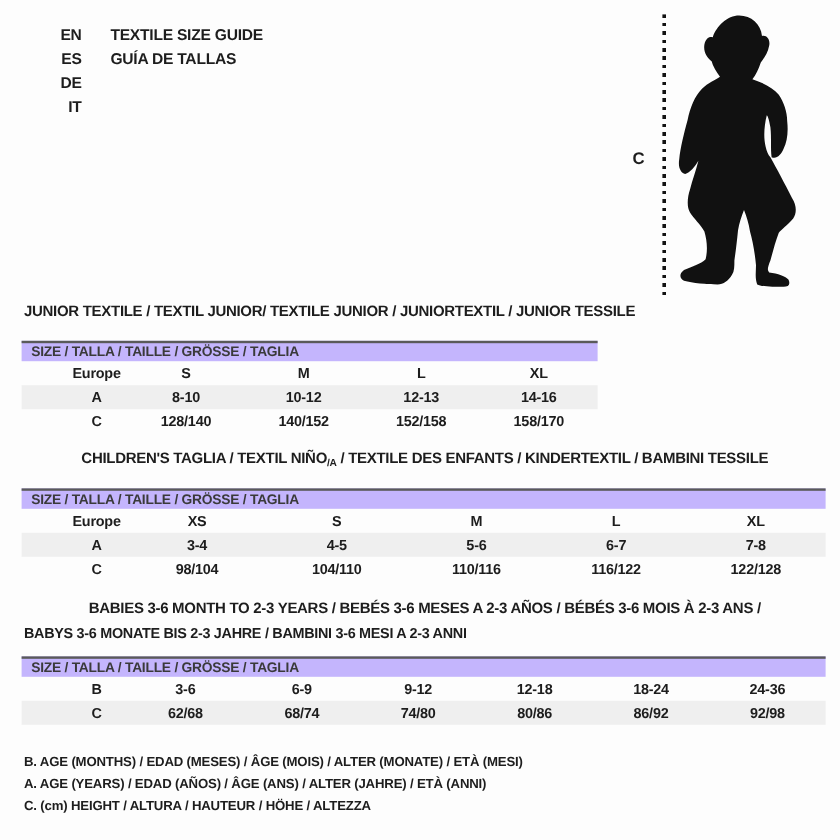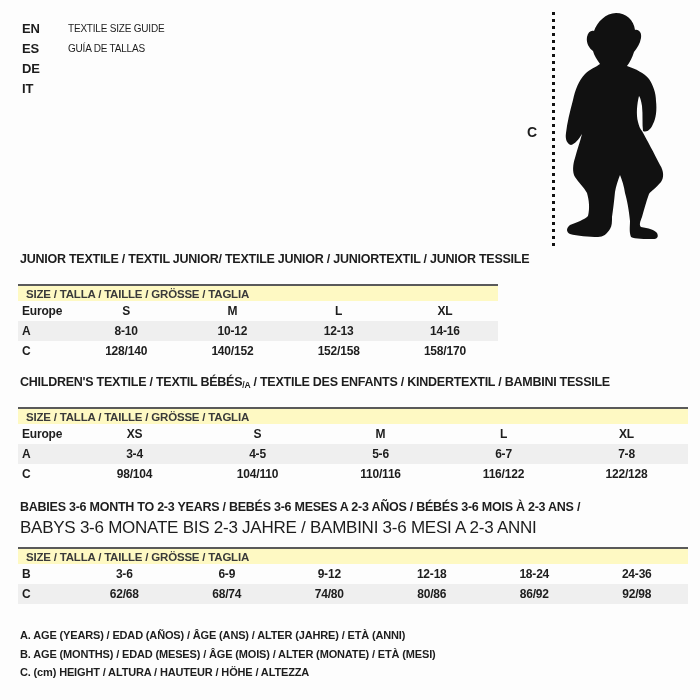--- a/index.html
+++ b/index.html
@@ -3,51 +3,51 @@
 <meta charset="utf-8">
 <style>
   html,body{margin:0;padding:0;}
   body{
     width:700px;height:700px;position:relative;background:#fdfdfd;
     font-family:"Liberation Sans","DejaVu Sans",sans-serif;
     color:#1d1d1d;overflow:hidden;font-stretch:87.5%;
   }
   
   .langs{position:absolute;left:22px;top:18px;}
-  .lang-row{display:flex;height:20px;align-items:center;}
+  .lang-row{display:flex;height:20px;align-items:center;text-align:right;}
   .lang-code{width:46px;font-weight:700;font-size:13px;letter-spacing:-0.2px;}
-  .lang-title{font-weight:400;font-size:10px;letter-spacing:-0.2px;white-space:nowrap;}
+  .lang-title{font-weight:700;font-size:13px;letter-spacing:-0.2px;white-space:nowrap;margin-left:24px;}
   
   .fig-dash{
     position:absolute;left:552px;top:12px;width:3px;height:234px;
     background:repeating-linear-gradient(to bottom,#121212 0 3px,transparent 3px 7px);
   }
   .fig-label{position:absolute;left:527px;top:124px;font-weight:700;font-size:14px;}
   .fig-svg{position:absolute;left:563px;top:10px;}
   
   .section{position:absolute;left:18px;}
   .sec-title{
     font-weight:700;font-size:12.5px;letter-spacing:-0.25px;white-space:nowrap;
-    line-height:14px;margin-left:2px;
+    line-height:14px;margin-left:2px;text-align:center;
   }
   .sec-title .sub{font-size:8.5px;vertical-align:-2px;}
   .sec-title2{
-    font-weight:400;font-size:17px;letter-spacing:-0.25px;white-space:nowrap;
+    font-weight:700;font-size:12px;letter-spacing:-0.25px;white-space:nowrap;
     line-height:18px;margin-left:2px;
   }
   .sec-title2:empty{display:none;}
   .size-table{margin-top:15px;}
   .band{
-    height:17px;background:#fef9c3;border-top:2px solid #5a5a5a;
+    height:17px;background:#c4b5fd;border-top:2px solid #5a5a5a;
     display:flex;align-items:center;padding-left:8px;box-sizing:border-box;
     font-weight:700;font-size:11.5px;color:#3a3a3a;letter-spacing:-0.2px;
   }
   .trow{display:flex;height:20px;align-items:center;font-size:12px;font-weight:700;letter-spacing:-0.2px;}
   .trow.shaded{background:#efefef;}
-  .trow .lbl{width:55px;padding-left:4px;box-sizing:border-box;text-align:left;}
+  .trow .lbl{width:55px;padding-left:4px;box-sizing:border-box;text-align:center;margin-left:33px;}
   .trow .cell{flex:1;text-align:center;}
   
   .notes{position:absolute;left:20px;top:626px;}
   .note-line{font-weight:700;font-size:11px;line-height:18.5px;letter-spacing:-0.15px;white-space:nowrap;}
 </style>
 </head>
 <body>
 
 <div class="langs">
   <div class="lang-row">
@@ -140,21 +140,21 @@
         <span class="lbl">C</span>
         <span class="cell">128/140</span>
         <span class="cell">140/152</span>
         <span class="cell">152/158</span>
         <span class="cell">158/170</span>
       </div>
     </div>
 </div>
 
 <div class="section" style="top:375px">
-  <div class="sec-title"><span>CHILDREN'S TEXTILE / TEXTIL BÉBÉS</span><span class="sub">/A</span><span> / TEXTILE DES ENFANTS / KINDERTEXTIL / BAMBINI TESSILE</span></div>
+  <div class="sec-title"><span>CHILDREN'S TAGLIA / TEXTIL NIÑO</span><span class="sub">/A</span><span> / TEXTILE DES ENFANTS / KINDERTEXTIL / BAMBINI TESSILE</span></div>
 
   <div class="size-table" style="width:670px">
       <div class="band">SIZE / TALLA / TAILLE / GRÖSSE / TAGLIA</div>
       <div class="trow">
         <span class="lbl">Europe</span>
         <span class="cell">XS</span>
         <span class="cell">S</span>
         <span class="cell">M</span>
         <span class="cell">L</span>
         <span class="cell">XL</span>
@@ -198,16 +198,16 @@
         <span class="cell">68/74</span>
         <span class="cell">74/80</span>
         <span class="cell">80/86</span>
         <span class="cell">86/92</span>
         <span class="cell">92/98</span>
       </div>
     </div>
 </div>
 
 <div class="notes">
+  <div class="note-line">B. AGE (MONTHS) / EDAD (MESES) / ÂGE (MOIS) / ALTER (MONATE) / ETÀ (MESI)</div>
   <div class="note-line">A. AGE (YEARS) / EDAD (AÑOS) / ÂGE (ANS) / ALTER (JAHRE) / ETÀ (ANNI)</div>
-  <div class="note-line">B. AGE (MONTHS) / EDAD (MESES) / ÂGE (MOIS) / ALTER (MONATE) / ETÀ (MESI)</div>
   <div class="note-line">C. (cm) HEIGHT / ALTURA / HAUTEUR / HÖHE / ALTEZZA</div>
 </div>
 
 </body></html>

